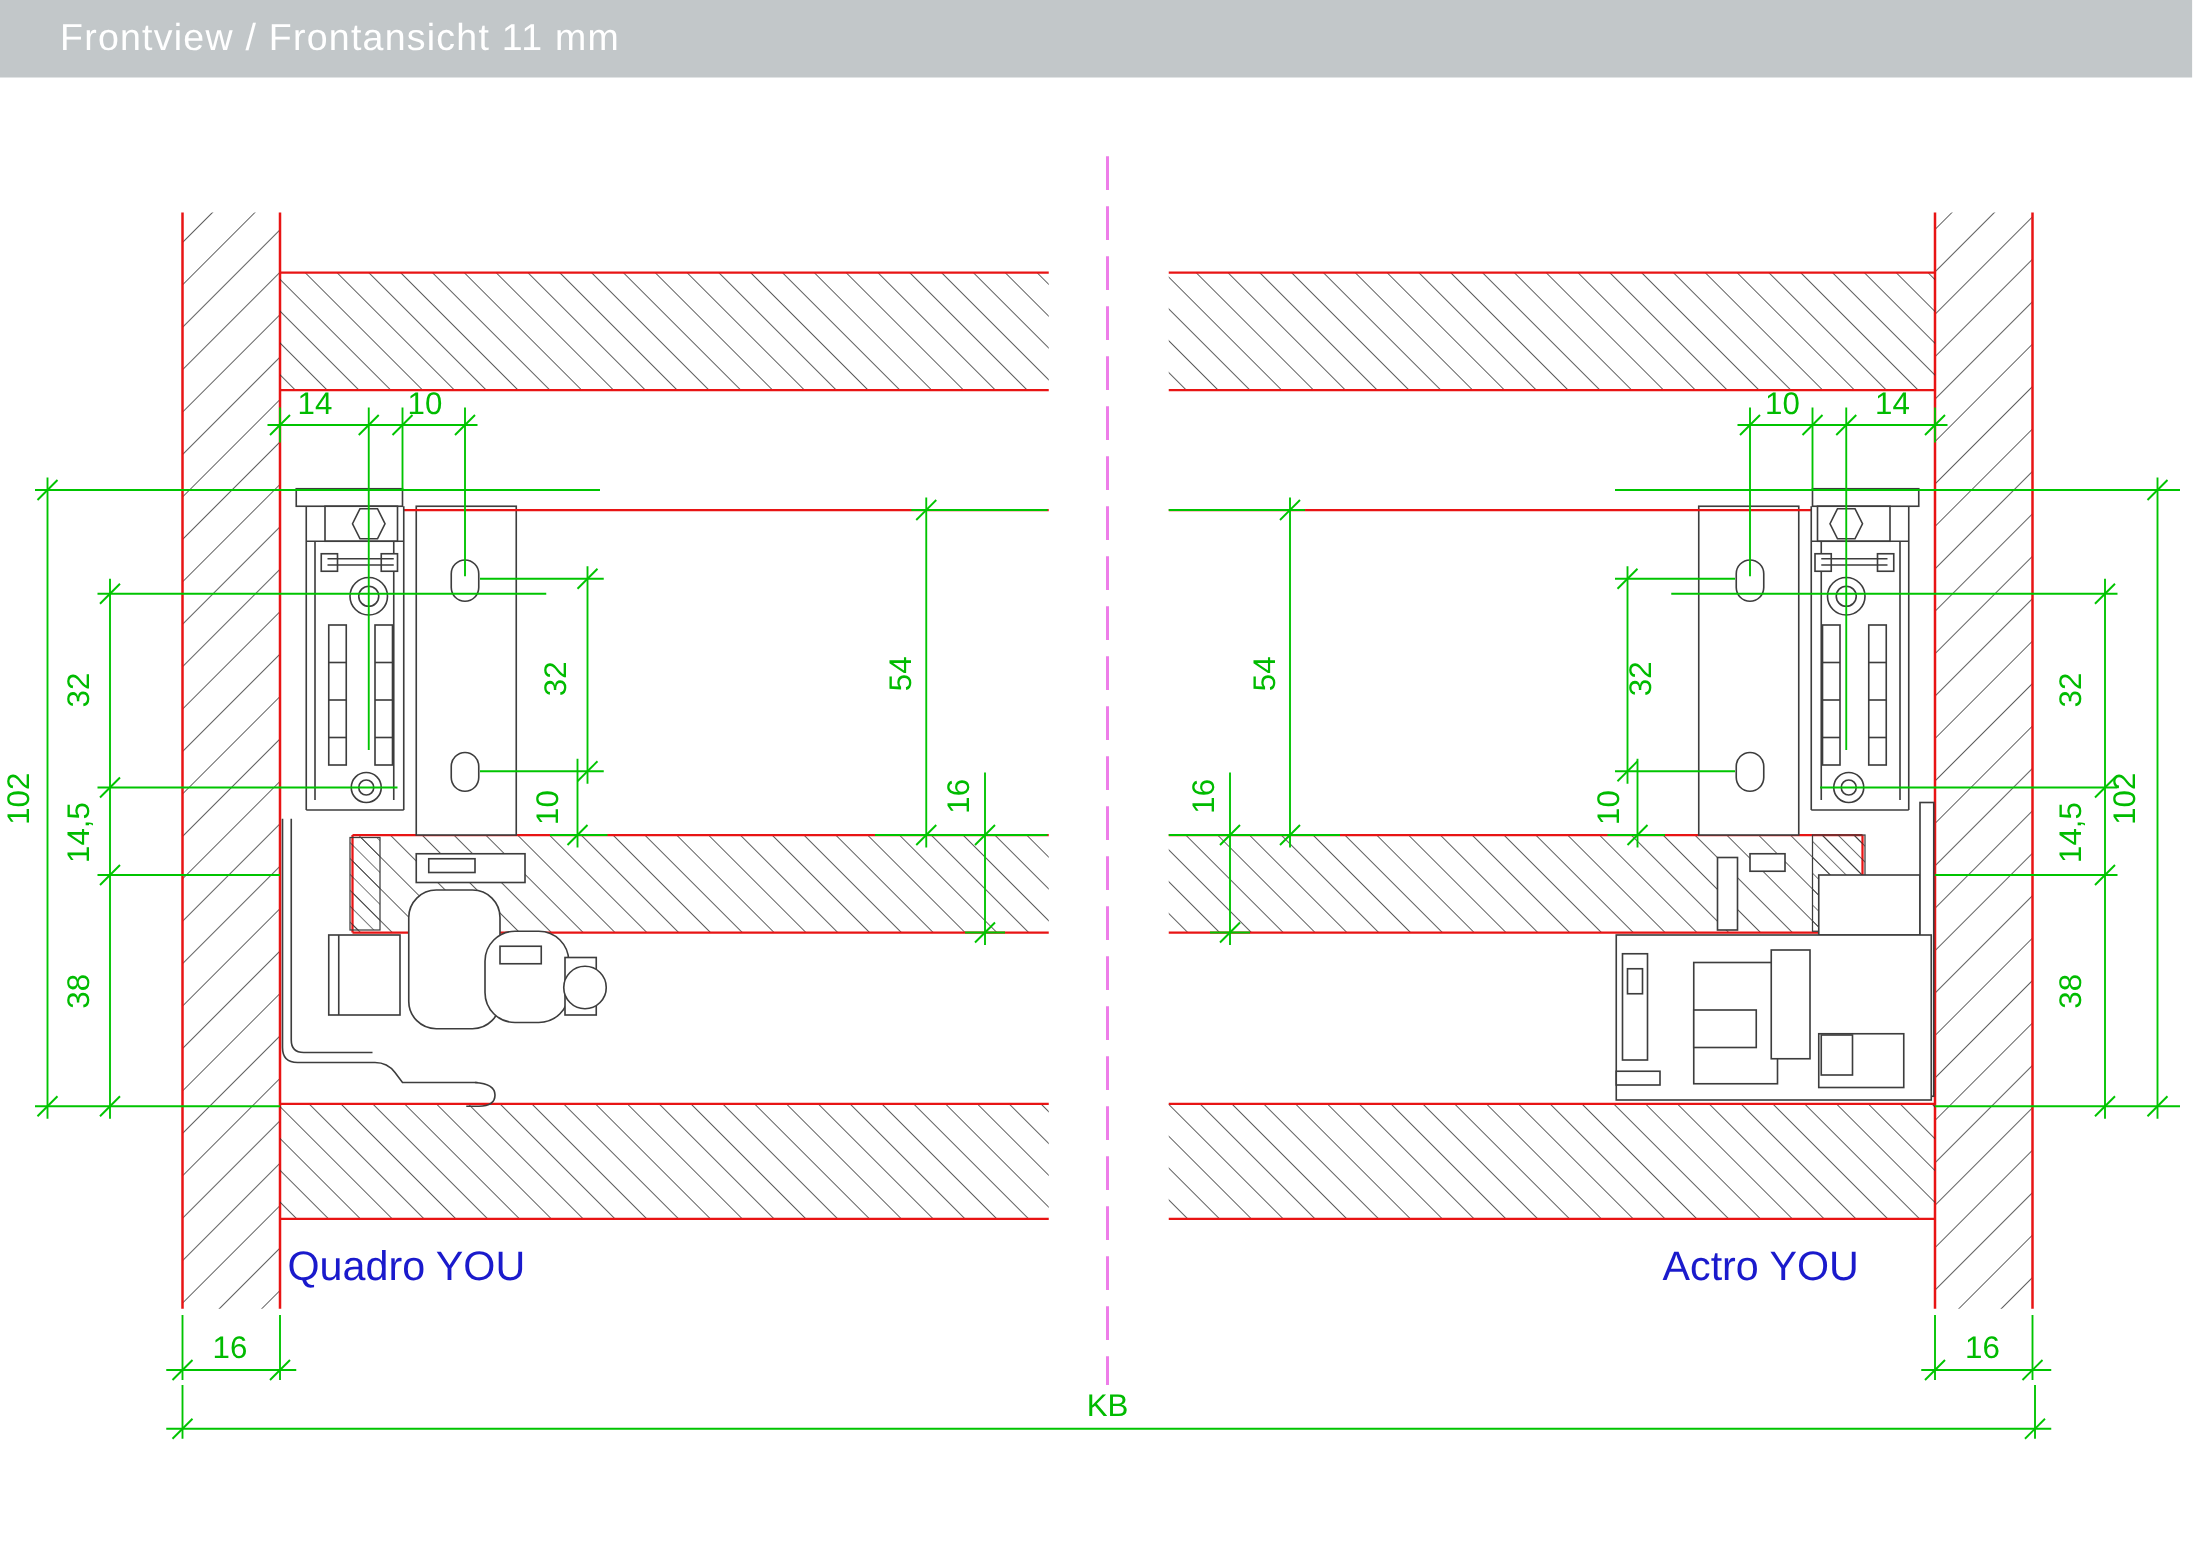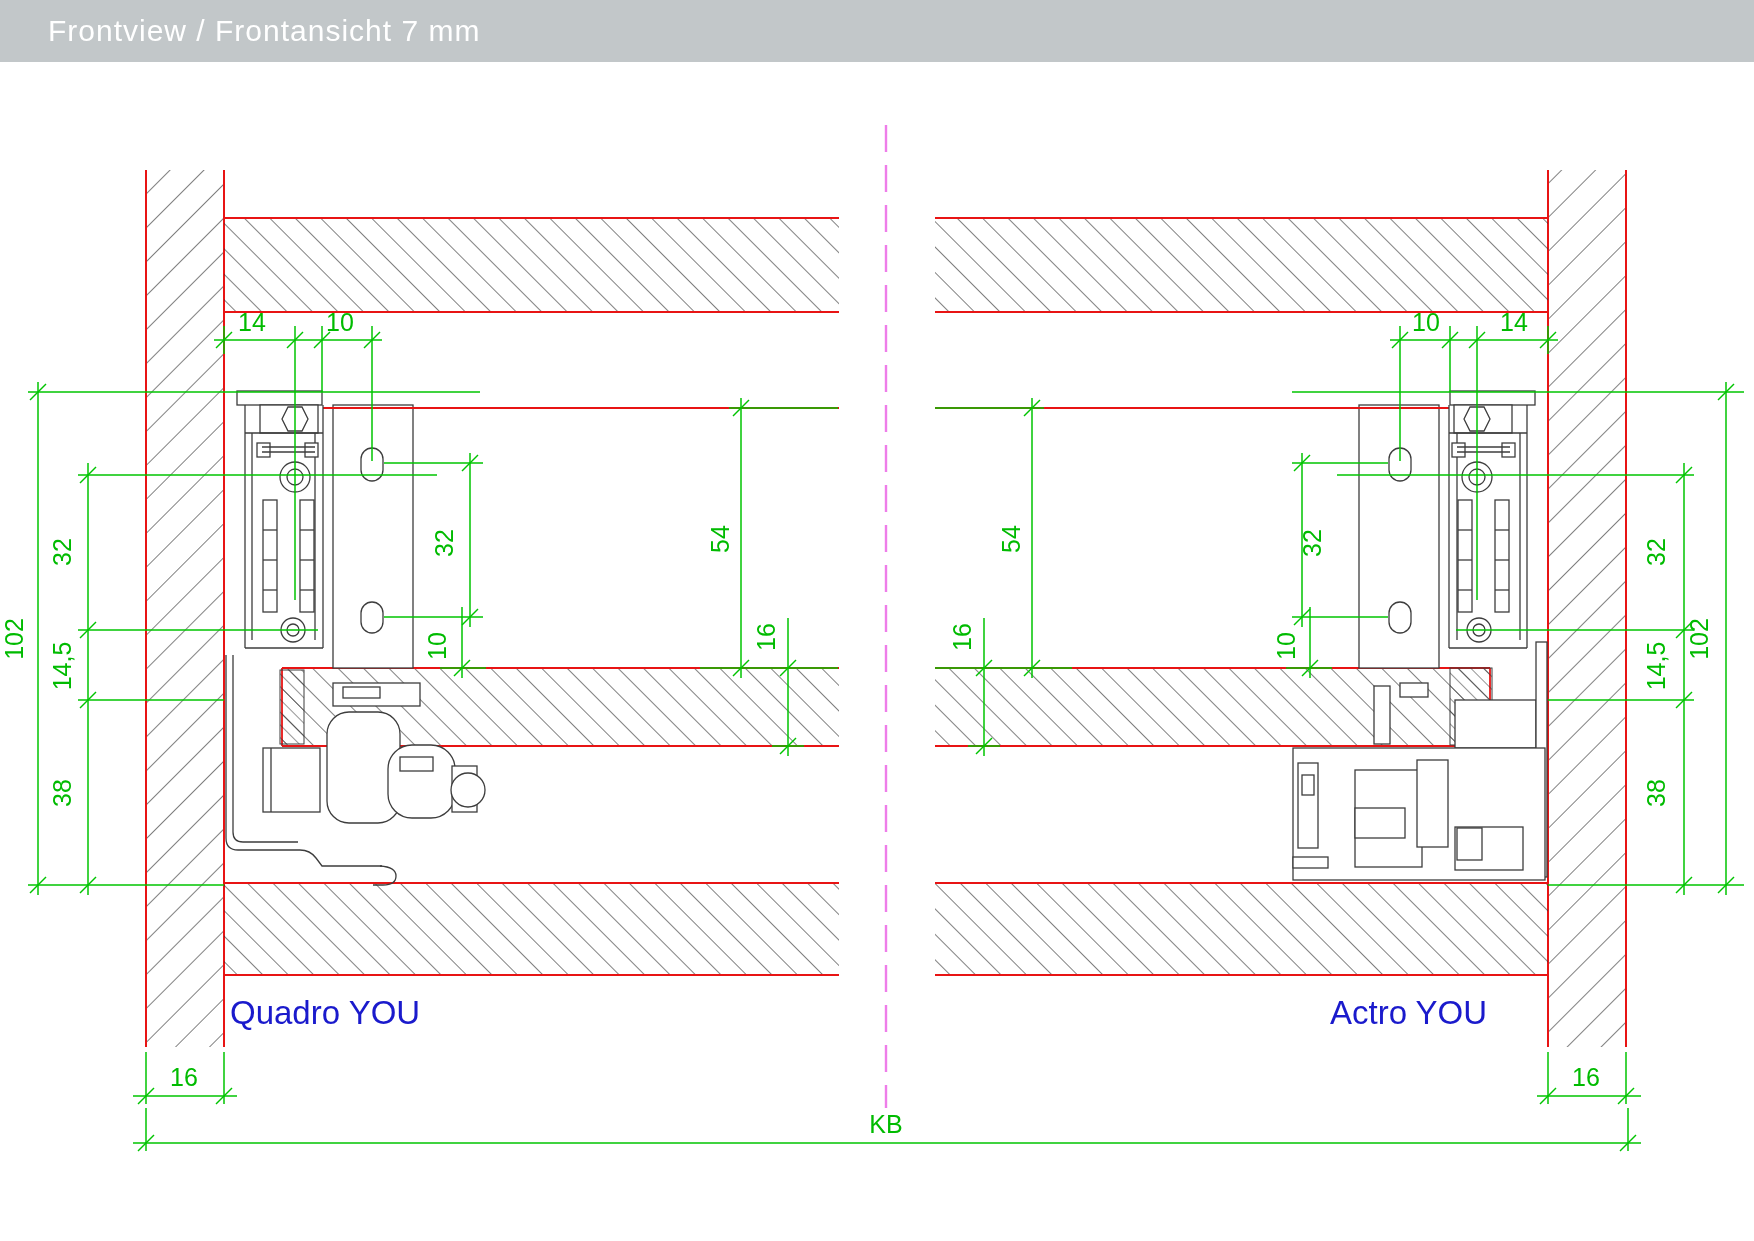--- a/index.html
+++ b/index.html
@@ -16,21 +16,21 @@
   .mechl{stroke:#3d3d3d;stroke-width:1.3;fill:none;}
   .dimtxt{fill:#00bb00;font-size:25px;font-family:"Liberation Sans",sans-serif;}
   .product{fill:#1a1acc;font-size:33px;font-family:"Liberation Sans",sans-serif;}
   .cl{stroke:#ee7de9;stroke-width:2.4;stroke-dasharray:27 13;fill:none;}
 </style>
 </head>
 <body>
 
 <div class="stage">
   <div class="hdr">
-    <span>Frontview / Frontansicht 7 mm</span>
+    <span>Frontview / Frontansicht 11 mm</span>
   </div>
 
   <svg width="1754" height="1241" viewBox="0 0 1754 1241">
     <defs>
       <pattern id="hw" width="24" height="24" patternUnits="userSpaceOnUse" patternTransform="rotate(45)">
         <line x1="0" y1="0" x2="0" y2="24" stroke="#2b2b2b" stroke-width="1.2"></line>
       </pattern>
       <pattern id="hs" width="18" height="18" patternUnits="userSpaceOnUse" patternTransform="rotate(-45)">
         <line x1="0" y1="0" x2="0" y2="18" stroke="#2b2b2b" stroke-width="1.2"></line>
       </pattern>

